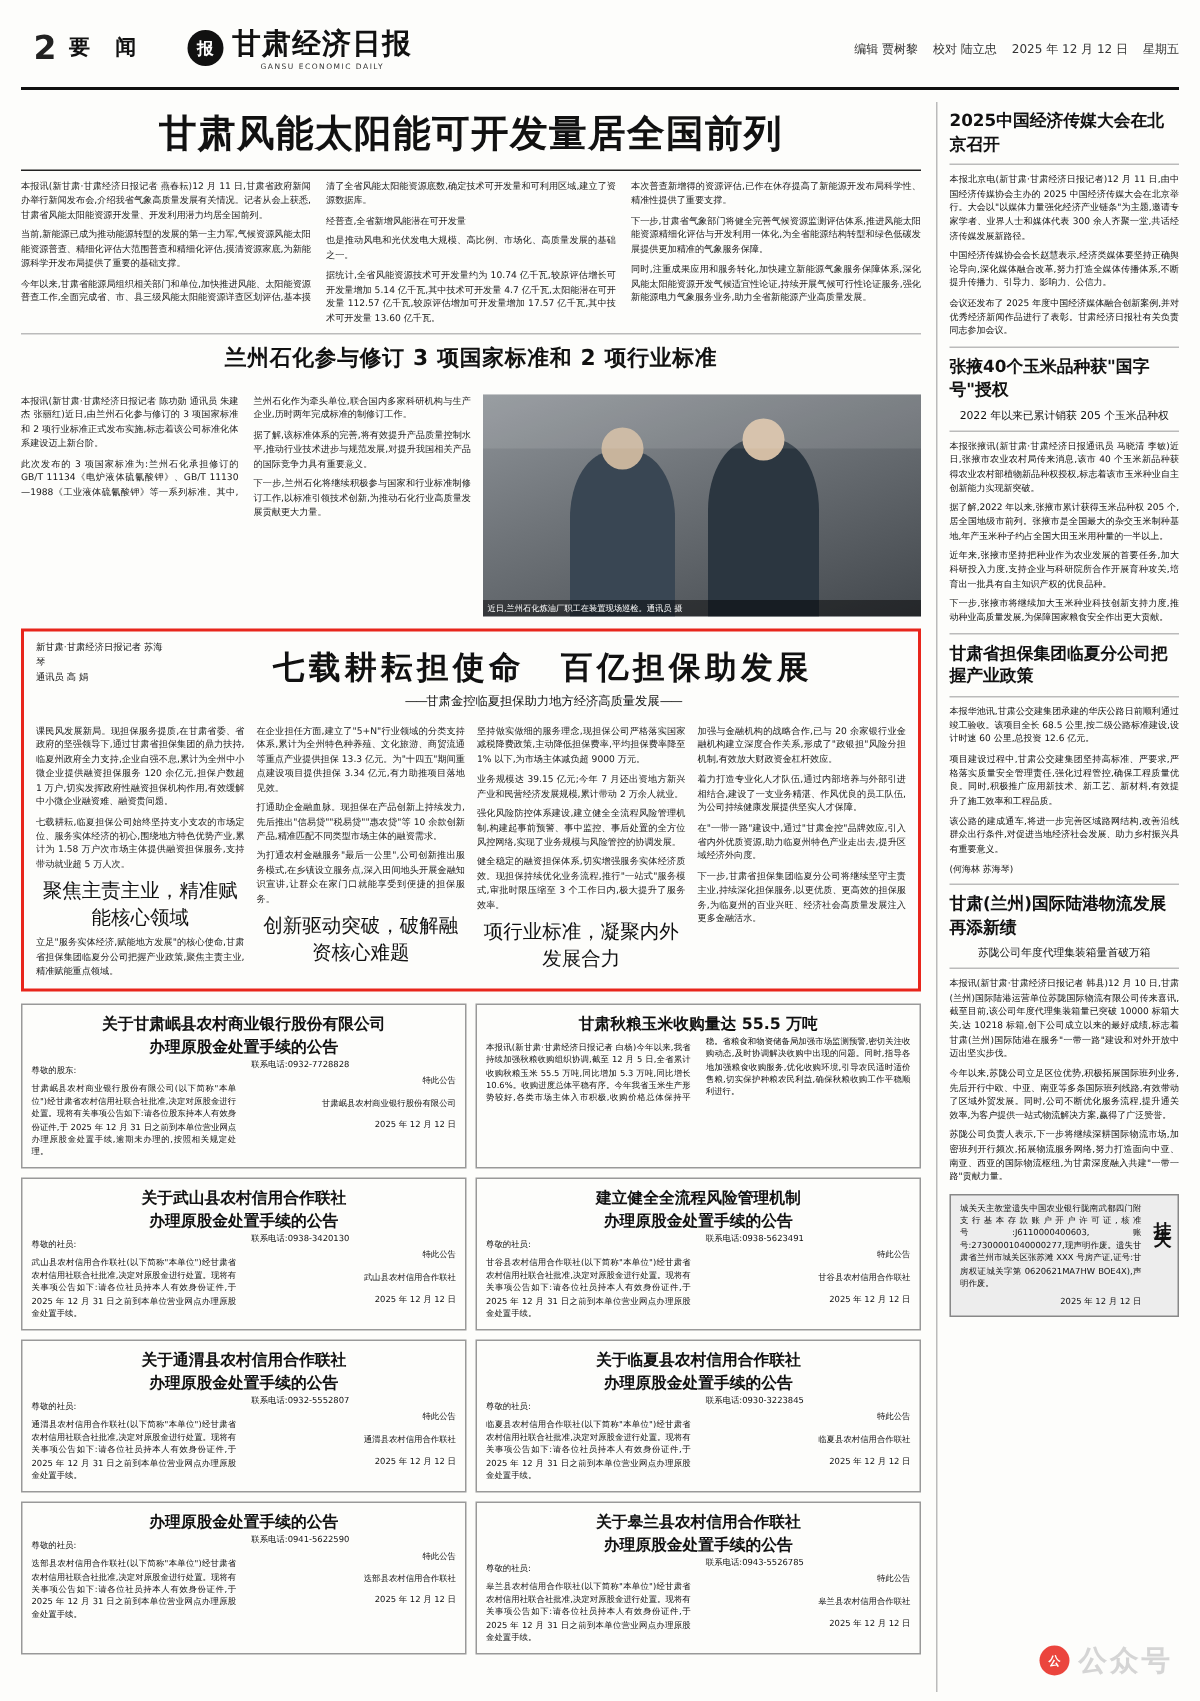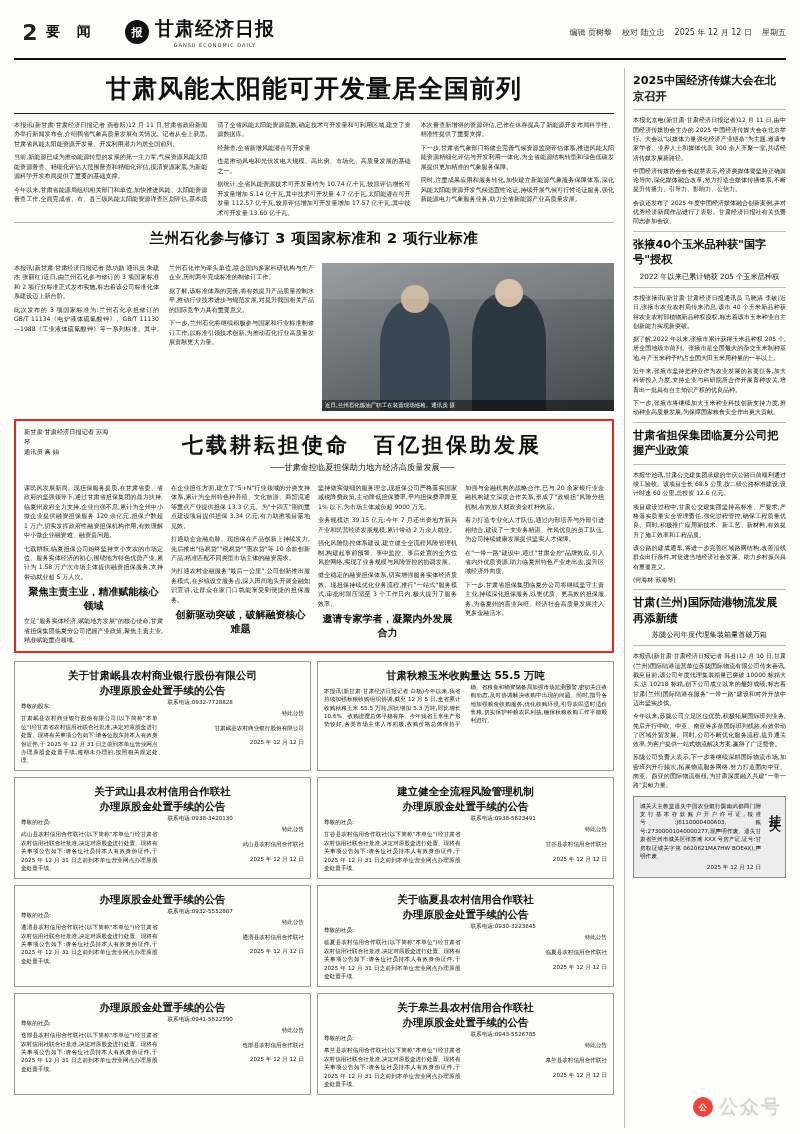--- a/index.html
+++ b/index.html
@@ -44,21 +44,21 @@
   .photo{background:linear-gradient(160deg,#8e9398 0%,#6f7479 40%,#43484d 100%);position:relative;overflow:hidden;}
   .photo .caption{position:absolute;left:0;right:0;bottom:0;background:rgba(0,0,0,.45);color:#fff;font-size:5.5px;padding:2px 3px;}
   .ph-fig{position:absolute;background:#2f3b46;border-radius:40% 40% 0 0;}
 
   
   .feature{border:2px solid #e8261c;padding:6px 8px;margin-top:8px;position:relative;}
   .feature .kicker{font-size:6.2px;line-height:1.6;}
   .feature h2{font-size:21px;font-weight:bold;text-align:center;letter-spacing:3px;margin:4px 0 3px;}
   .feature .deck{font-size:8.2px;text-align:center;margin-bottom:6px;}
   .feature .deck:before,.feature .deck:after{content:"——";letter-spacing:-1px;}
-  .boldline{font-size:10px;font-weight:bold;text-align:center;margin:4px 0 3px;}
+  .boldline{font-size:13px;font-weight:normal;text-align:center;margin:4px 0 3px;}
 
   
   .notice-grid{display:flex;flex-wrap:wrap;gap:6px;margin-top:8px;}
   .notice{border:1px solid #999;padding:5px 6px;box-sizing:border-box;}
   .notice h4{font-size:10.5px;font-weight:bold;text-align:center;margin:1px 0;line-height:1.35;}
   .notice .ntext{font-size:5.6px;line-height:1.5;text-align:justify;margin:4px 0 0;}
   .notice .sign{font-size:5.6px;text-align:right;line-height:1.6;margin-top:3px;}
   .w-half{width:calc(50% - 3px);}
 
   
@@ -160,21 +160,21 @@
           <div class="boldline">聚焦主责主业，精准赋能核心领域</div>
           <p class="tiny">立足"服务实体经济,赋能地方发展"的核心使命,甘肃省担保集团临夏分公司把握产业政策,聚焦主责主业,精准赋能重点领域。</p>
           <p class="tiny">在企业担任方面,建立了"5+N"行业领域的分类支持体系,累计为全州特色种养殖、文化旅游、商贸流通等重点产业提供担保 13.3 亿元。为"十四五"期间重点建设项目提供担保 3.34 亿元,有力助推项目落地见效。</p>
           <p class="tiny">打通助企金融血脉。现担保在产品创新上持续发力,先后推出"信易贷""税易贷""惠农贷"等 10 余款创新产品,精准匹配不同类型市场主体的融资需求。</p>
           <p class="tiny">为打通农村金融服务"最后一公里",公司创新推出服务模式,在乡镇设立服务点,深入田间地头开展金融知识宣讲,让群众在家门口就能享受到便捷的担保服务。</p>
           <div class="boldline">创新驱动突破，破解融资核心难题</div>
           <p class="tiny">坚持做实做细的服务理念,现担保公司严格落实国家减税降费政策,主动降低担保费率,平均担保费率降至 1% 以下,为市场主体减负超 9000 万元。</p>
           <p class="tiny">业务规模达 39.15 亿元;今年 7 月还出资地方新兴产业和民营经济发展规模,累计带动 2 万余人就业。</p>
           <p class="tiny">强化风险防控体系建设,建立健全全流程风险管理机制,构建起事前预警、事中监控、事后处置的全方位风控网络,实现了业务规模与风险管控的协调发展。</p>
           <p class="tiny">健全稳定的融资担保体系,切实增强服务实体经济质效。现担保持续优化业务流程,推行"一站式"服务模式,审批时限压缩至 3 个工作日内,极大提升了服务效率。</p>
-          <div class="boldline">邀请专家学者，凝聚内外发展合力</div>
+          <div class="boldline">项行业标准，凝聚内外发展合力</div>
           <p class="tiny">加强与金融机构的战略合作,已与 20 余家银行业金融机构建立深度合作关系,形成了"政银担"风险分担机制,有效放大财政资金杠杆效应。</p>
           <p class="tiny">着力打造专业化人才队伍,通过内部培养与外部引进相结合,建设了一支业务精湛、作风优良的员工队伍,为公司持续健康发展提供坚实人才保障。</p>
           <p class="tiny">在"一带一路"建设中,通过"甘肃金控"品牌效应,引入省内外优质资源,助力临夏州特色产业走出去,提升区域经济外向度。</p>
           <p class="tiny">下一步,甘肃省担保集团临夏分公司将继续坚守主责主业,持续深化担保服务,以更优质、更高效的担保服务,为临夏州的百业兴旺、经济社会高质量发展注入更多金融活水。</p>
           <p class="tiny"></p>
         </div>
       </div>
 
       <div class="notice-grid">
 
@@ -218,20 +218,21 @@
             <p class="ntext">尊敬的社员:</p>
             <p class="ntext">甘谷县农村信用合作联社(以下简称"本单位")经甘肃省农村信用社联合社批准,决定对原股金进行处置。现将有关事项公告如下:请各位社员持本人有效身份证件,于 2025 年 12 月 31 日之前到本单位营业网点办理原股金处置手续。</p>
             <p class="ntext">联系电话:0938-5623491</p>
             <p class="sign">特此公告</p>
             <p class="sign">甘谷县农村信用合作联社</p>
             <p class="sign">2025 年 12 月 12 日</p>
           </div>
         </div>
 
         <div class="notice w-half">
+          <h4>关于通渭县农村信用合作联社</h4>
           <h4>办理原股金处置手续的公告</h4>
           <div class="cols2">
             <p class="ntext">尊敬的社员:</p>
             <p class="ntext">通渭县农村信用合作联社(以下简称"本单位")经甘肃省农村信用社联合社批准,决定对原股金进行处置。现将有关事项公告如下:请各位社员持本人有效身份证件,于 2025 年 12 月 31 日之前到本单位营业网点办理原股金处置手续。</p>
             <p class="ntext">联系电话:0932-5552807</p>
             <p class="sign">特此公告</p>
             <p class="sign">通渭县农村信用合作联社</p>
             <p class="sign">2025 年 12 月 12 日</p>
           </div>
         </div>

